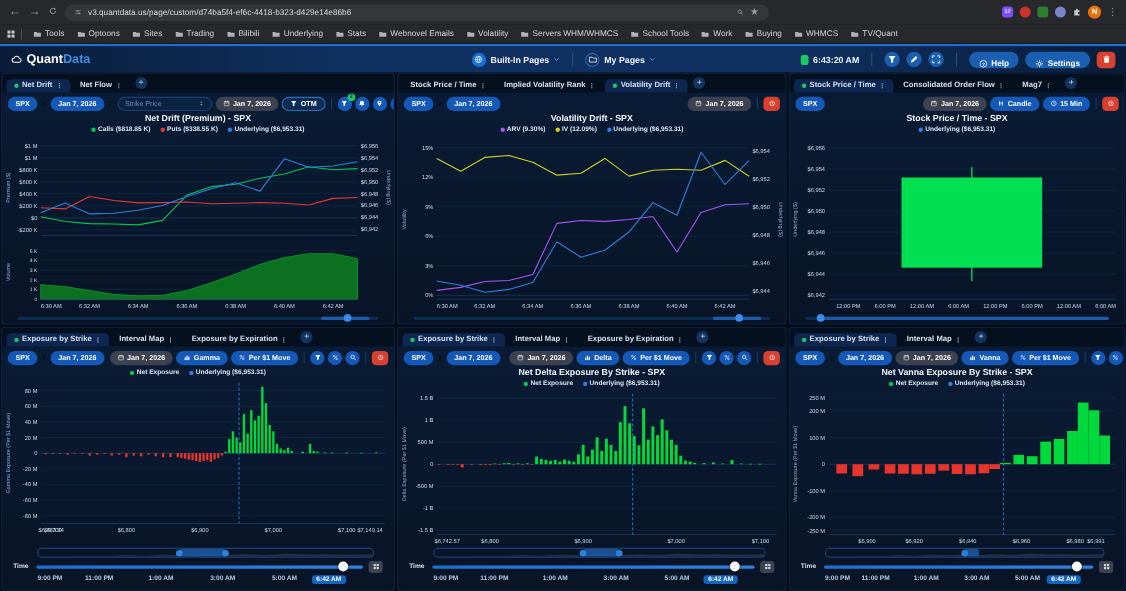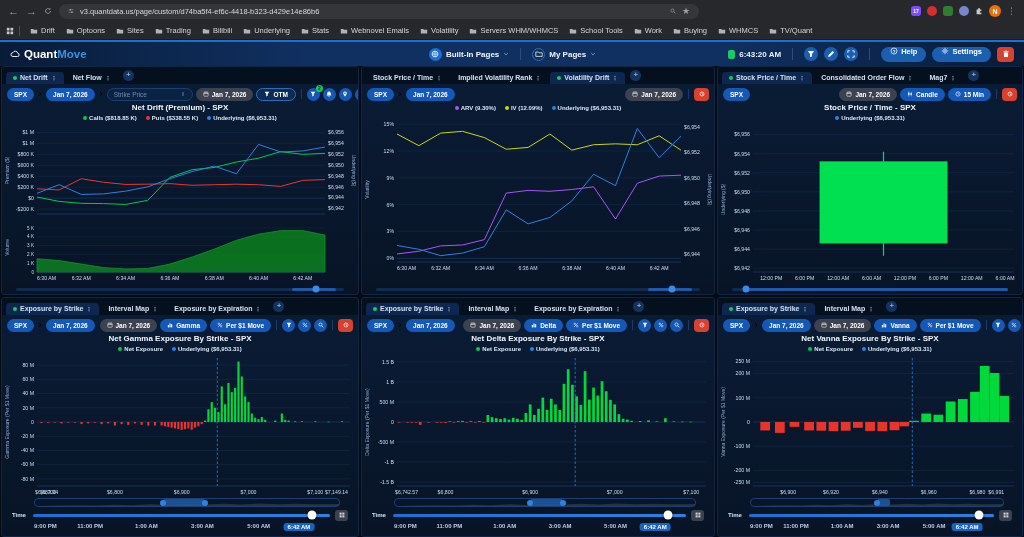--- a/index.html
+++ b/index.html
@@ -22,21 +22,21 @@
   .appheader{height:26px;border-top:2px solid #1f6fd1;background:linear-gradient(90deg,#081c38,#103061 30%,#103061 70%,#081c38);display:flex;align-items:center;padding:0 10px;gap:6px;color:#eaf3fd}
   .brand{display:flex;align-items:center;gap:4px;font-size:11.5px;font-weight:bold}
   .brand .b1{color:#fff}.brand .b2{color:#3f8fe0}
   .hdr-spacer{flex:1}
   .hdr-group{display:flex;align-items:center;gap:4px;font-size:8px;font-weight:bold;color:#eef5fc}
   .hdr-circle{width:13px;height:13px;border-radius:50%;background:#1a6fd4;display:flex;align-items:center;justify-content:center;color:#fff}
   .hdr-circle.outline{background:#123058;border:1px solid #2f6cb8}
   .vdiv{width:1px;height:12px;background:#2a4d80;margin:0 5px}
   .clockwrap{display:flex;align-items:center;gap:4px;font-size:8px;font-weight:bold}
   .circle-btn{width:14px;height:14px;border-radius:50%;background:#1a5fb0;display:flex;align-items:center;justify-content:center;color:#fff}
-  .pill-btn{height:15px;border-radius:9px;background:#1a5fb0;color:#fff;font-size:7.5px;font-weight:bold;display:flex;align-items:flex-start;gap:3px;padding:0 9px}
+  .pill-btn{height:15px;border-radius:9px;background:#1a5fb0;color:#fff;font-size:7.5px;font-weight:bold;display:flex;align-items:flex-end;gap:3px;padding:0 9px}
   .trash-btn{width:17px;height:15px;border-radius:4px;background:#d8402f;display:flex;align-items:center;justify-content:center;color:#fff}
   
   .grid{display:grid;grid-template-columns:358px 354px 306px;grid-template-rows:229px 240px;gap:2px;padding:0 1px;background:#030a14}
   .panel{background:linear-gradient(180deg,#0a1c36,#081426);border:1px solid #0e2746;border-radius:3px;display:flex;flex-direction:column;overflow:hidden}
   .tabstrip{display:flex;align-items:flex-end;gap:2px;height:17px;background:#05101f;padding:2px 4px 0}
   .tab{display:flex;align-items:center;gap:3px;padding:2px 7px 3px;font-size:7px;font-weight:bold;color:#cfe0f2;border-radius:4px 4px 0 0;white-space:nowrap}
   .tab.active{background:#0d2750}
   .tdot{width:4px;height:4px;border-radius:50%;background:#19c964}
   .tmenu{color:#7d97b8;font-size:6px;line-height:1}
   .tab-add{width:11px;height:11px;border-radius:50%;background:#14345f;color:#bcd6f2;font-size:8px;line-height:10px;text-align:center;margin:0 0 3px 3px}
@@ -133,21 +133,21 @@
       </svg>
     </span>
   <span class="bm-div"></span>
   <span id="bm-items" style="display:flex;align-items:center;gap:1px">
       <span class="bm">
         <span class="ic" style="color: rgb(174, 179, 186);">
           <svg viewBox="0 0 10 10">
             <path d="M1 2.5h3l1 1h4v4.5H1z" fill="currentColor"></path>
           </svg>
         </span>
-        <span>Drift</span>
+        <span>Tools</span>
       </span>
       <span class="bm">
         <span class="ic" style="color: rgb(174, 179, 186);">
           <svg viewBox="0 0 10 10">
             <path d="M1 2.5h3l1 1h4v4.5H1z" fill="currentColor"></path>
           </svg>
         </span>
         <span>Optoons</span>
       </span>
       <span class="bm">
@@ -257,21 +257,21 @@
     </span>
 </div>
 
 <div class="appheader">
   <div class="brand">
     <span class="ic s10" style="color:#fff">
         <svg viewBox="0 0 12 10">
           <path d="M3.5 8a2.3 2.3 0 0 1 0-4.6A3 3 0 0 1 9.2 4a2 2 0 0 1-.4 4z" fill="none" stroke="currentColor" stroke-width="1.1"></path>
         </svg>
       </span>
-    <span><span class="b1">Quant</span><span class="b2">Move</span></span>
+    <span><span class="b1">Quant</span><span class="b2">Data</span></span>
   </div>
   <div class="hdr-spacer"></div>
   <div class="hdr-group">
     <span class="hdr-circle">
         <span class="ic">
           <svg viewBox="0 0 10 10">
             <circle cx="5" cy="5" r="3.6" fill="none" stroke="currentColor" stroke-width="0.9"></circle>
             <path d="M1.4 5h7.2M5 1.4c1.6 1.8 1.6 5.4 0 7.2M5 1.4c-1.6 1.8-1.6 5.4 0 7.2" fill="none" stroke="currentColor" stroke-width="0.7"></path>
           </svg>
         </span>
@@ -597,20 +597,21 @@
           <span class="iconbtn red">
             <span class="ic s6">
               <svg viewBox="0 0 10 10">
                 <circle cx="5" cy="5" r="3.4" fill="none" stroke="currentColor" stroke-width="1.1"></circle>
                 <path d="M5 3v2.2l1.7 1" stroke="currentColor" stroke-width="1" fill="none"></path>
               </svg>
             </span>
           </span>
         </div>
       </div>
+      <div class="chart-title">Volatility Drift - SPX</div>
       <div class="legend">
         <span class="lgi">
           <span class="lgd" style="background: rgb(168, 85, 247);"></span>
           <span>ARV (9.30%)</span>
         </span>
         <span class="lgi">
           <span class="lgd" style="background: rgb(205, 212, 30);"></span>
           <span>IV (12.09%)</span>
         </span>
         <span class="lgi">
@@ -889,21 +890,20 @@
           <span class="iconbtn red">
             <span class="ic s6">
               <svg viewBox="0 0 10 10">
                 <circle cx="5" cy="5" r="3.4" fill="none" stroke="currentColor" stroke-width="1.1"></circle>
                 <path d="M5 3v2.2l1.7 1" stroke="currentColor" stroke-width="1" fill="none"></path>
               </svg>
             </span>
           </span>
         </div>
       </div>
-      <div class="chart-title">Net Gamma Exposure By Strike - SPX</div>
       <div class="legend">
         <span class="lgi">
           <span class="lgd" style="background: rgb(0, 200, 83);"></span>
           <span>Net Exposure</span>
         </span>
         <span class="lgi">
           <span class="lgd" style="background: rgb(47, 129, 224);"></span>
           <span>Underlying ($6,953.31)</span>
         </span>
       </div>

